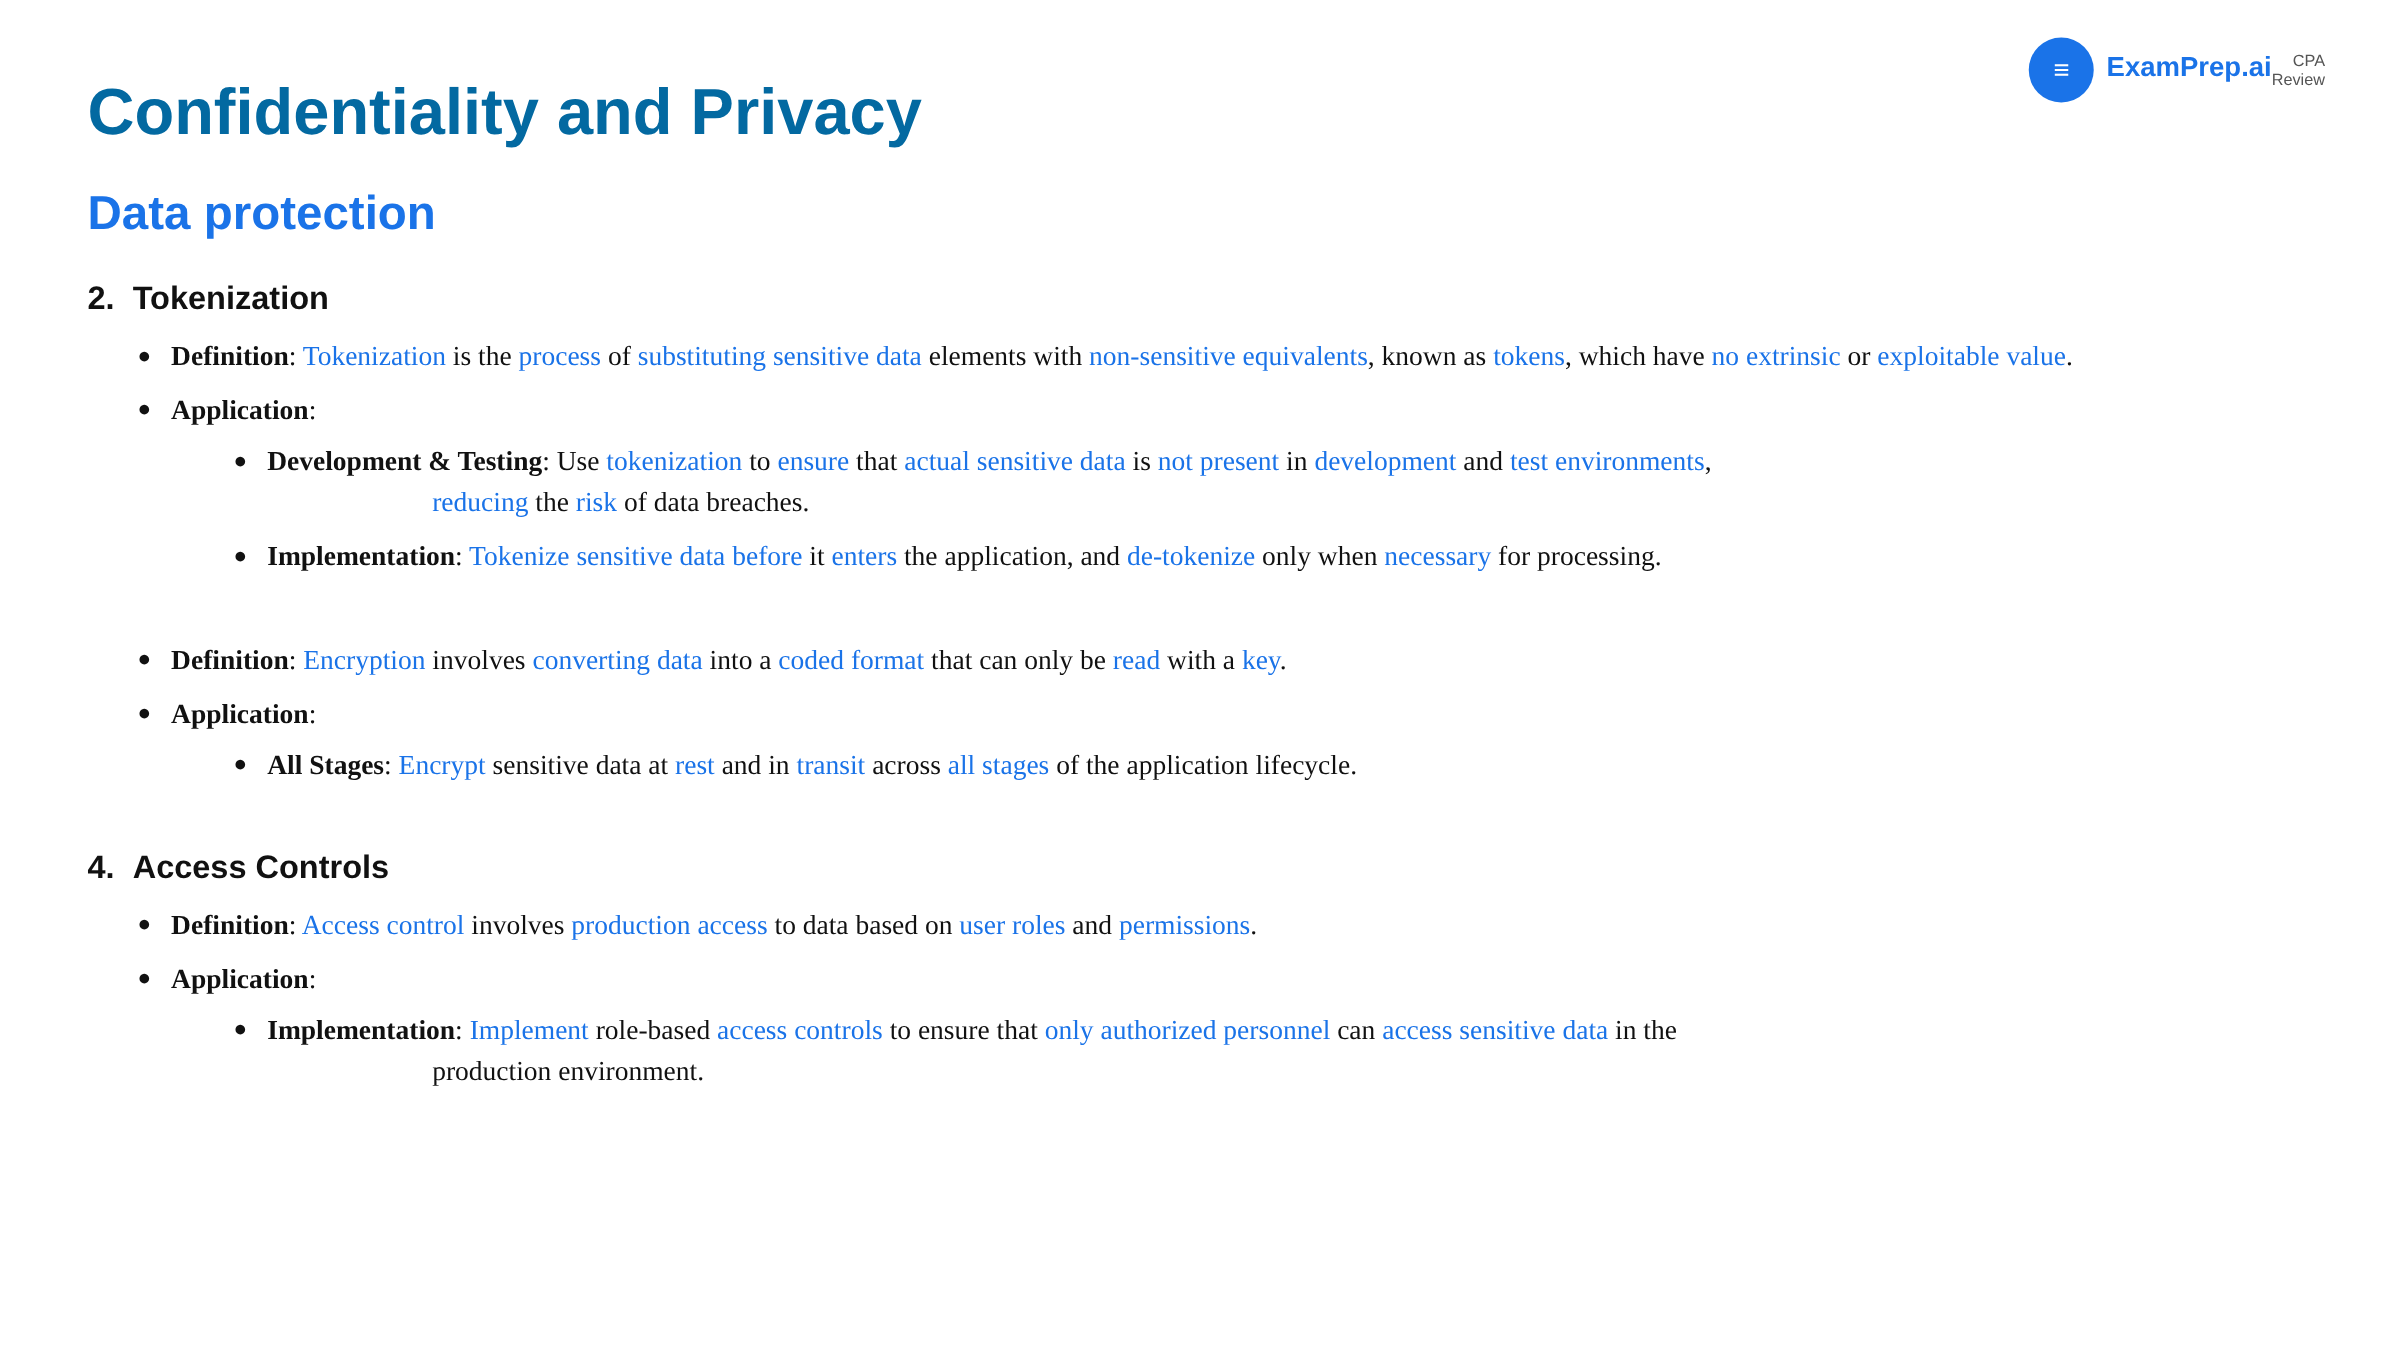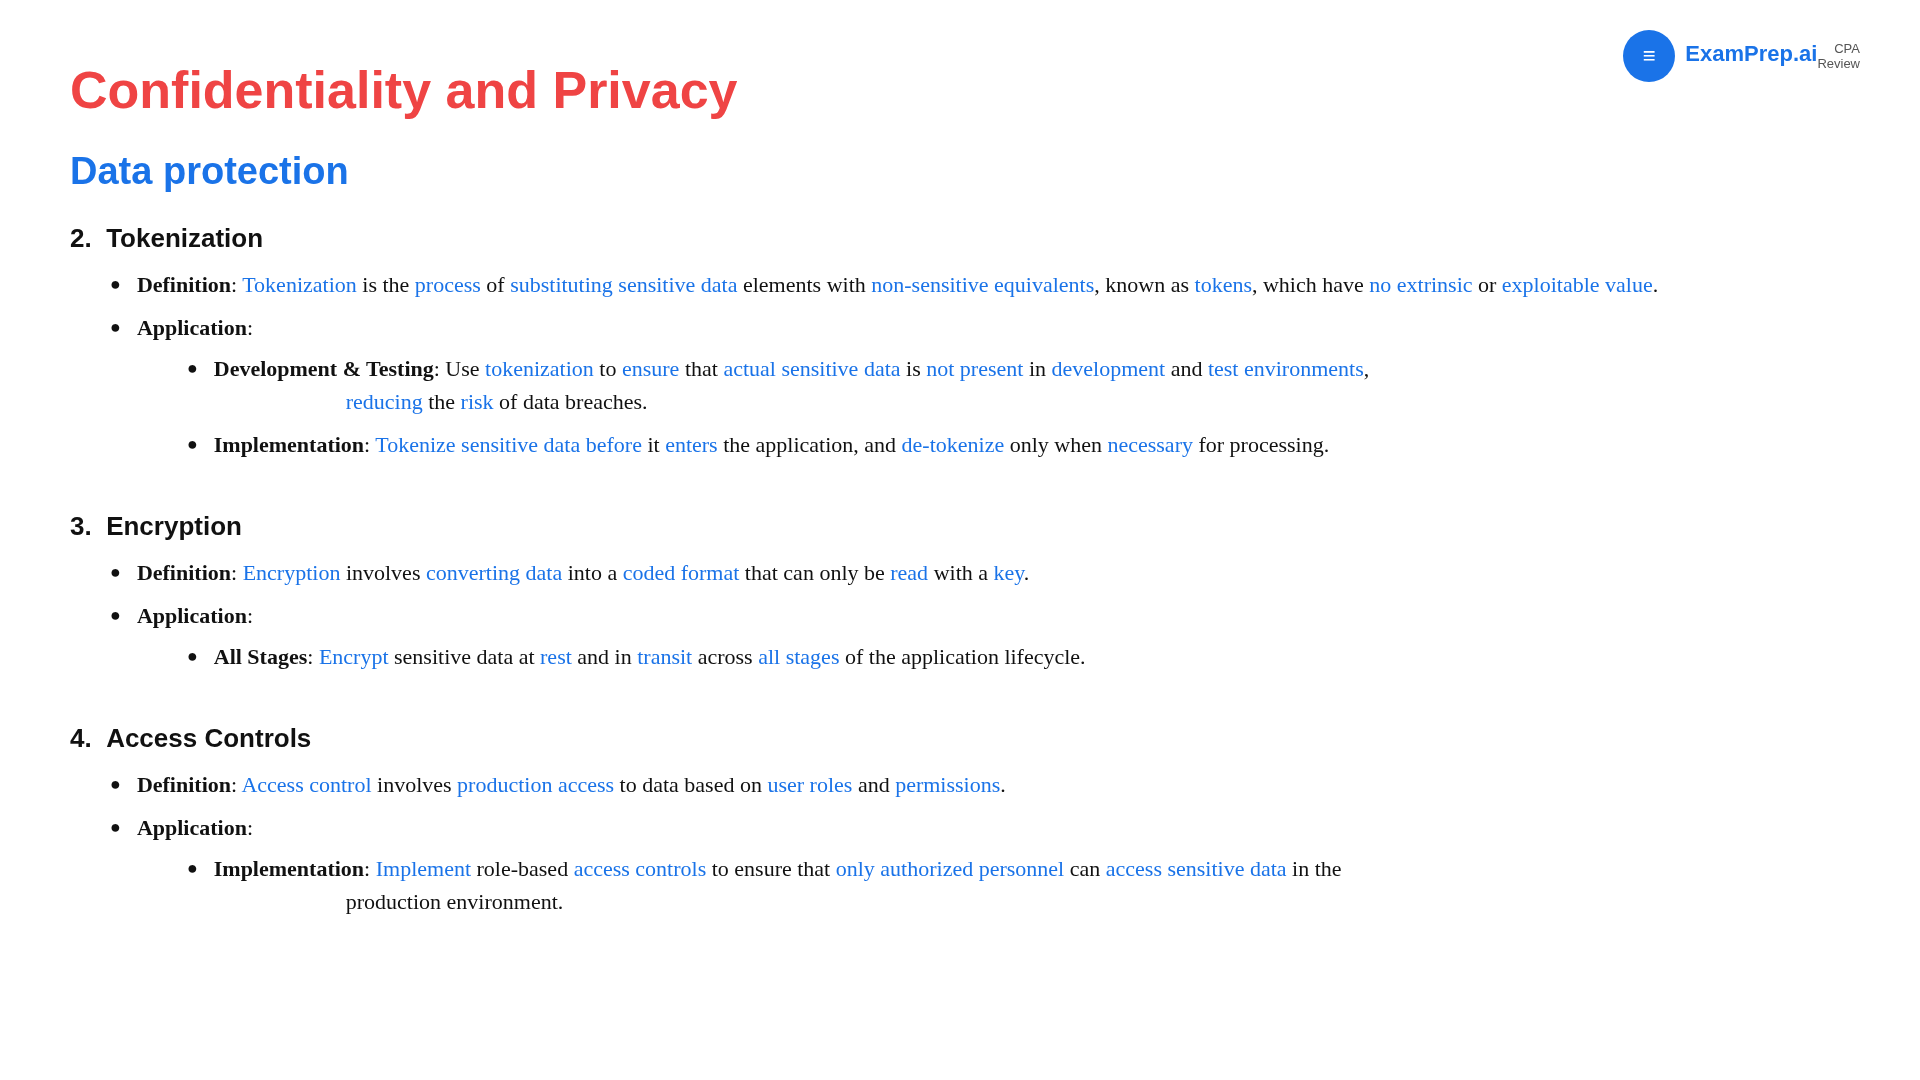--- a/index.html
+++ b/index.html
@@ -57,21 +57,21 @@
 
     .logo-subtitle {
       font-size: 13px;
       color: #555;
       text-align: right;
     }
 
     .page-title {
       font-size: 52px;
       font-weight: 900;
-      color: #ef4444;
+      color: #0369a1;
       margin-bottom: 30px;
       margin-top: 10px;
     }
 
     .section-title {
       font-size: 38px;
       font-weight: 700;
       color: #1a73e8;
       margin-bottom: 30px;
     }
@@ -191,21 +191,20 @@
             <li>
               <span><span class="bold-label">Implementation</span>: <span class="blue">Tokenize sensitive data before</span> it <span class="blue">enters</span> the application, and <span class="blue">de-tokenize</span> only when <span class="blue">necessary</span> for processing.</span>
             </li>
           </ul>
         </span>
       </li>
     </ul>
   </div>
 
   <div class="numbered-section">
-    <div class="numbered-heading">3. &nbsp;Encryption</div>
     <ul class="bullet-list">
       <li>
         <span>
           <span class="bold-label">Definition</span>: <span class="blue">Encryption</span> involves <span class="blue">converting data</span> into a <span class="blue">coded format</span> that can only be <span class="blue">read</span> with a <span class="blue">key</span>.
         </span>
       </li>
       <li>
         <span>
           <span class="bold-label">Application</span>:
           <ul class="sub-bullet-list">

